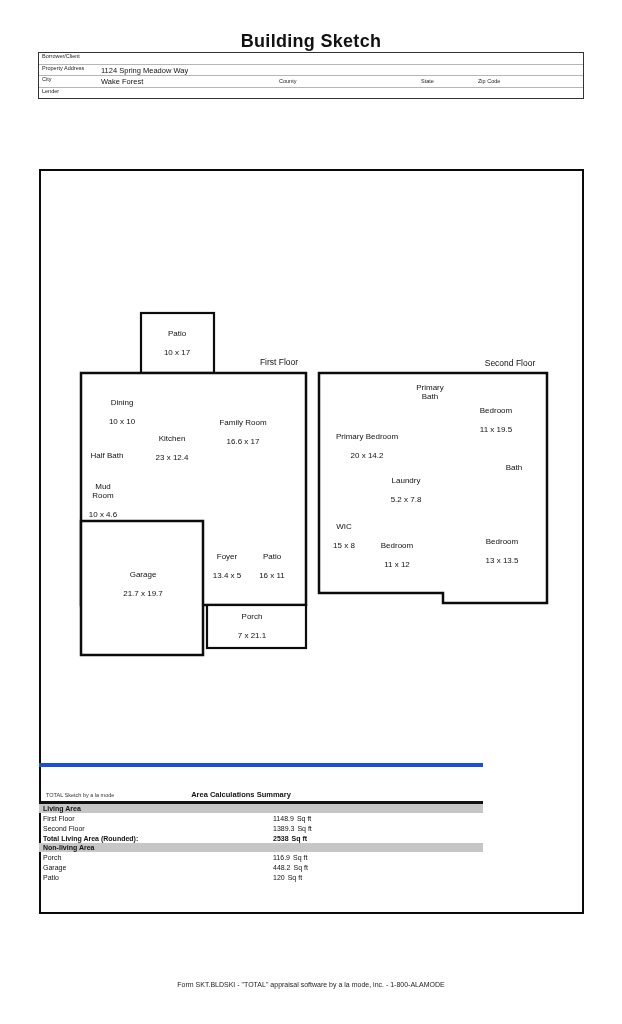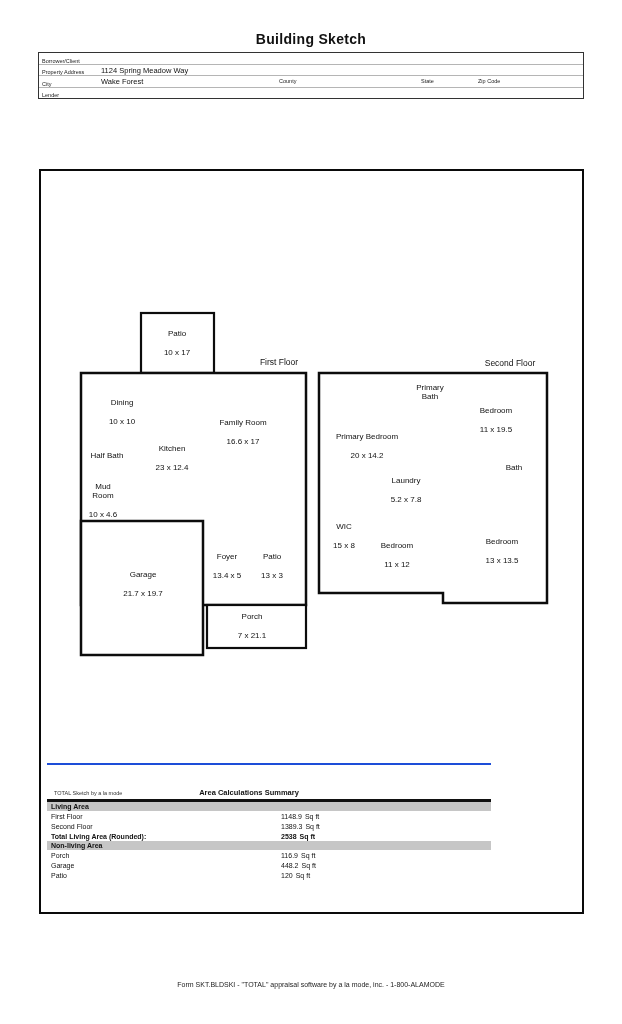--- a/index.html
+++ b/index.html
@@ -5,29 +5,29 @@
   html,body { margin:0; padding:0; background:#e8e8e8; }
   .page {
     position:relative; width:622px; height:1024px; background:#ffffff;
     font-family:"Liberation Sans", sans-serif; color:#111;
     margin:0 auto; overflow:hidden;
   }
 
   
   .doc-title {
     position:absolute; top:31px; left:0; right:0;
-    text-align:center; font-size:14px; font-weight:bold; letter-spacing:0.3px;
+    text-align:center; font-size:18px; font-weight:bold; letter-spacing:0.3px;
   }
 
   
   .form-box {
     position:absolute; left:38px; top:52px; width:544px; height:45px;
     border:1.5px solid #333; display:flex; flex-direction:column; background:#fff;
   }
-  .form-row { position:relative; flex:1; display:flex; align-items:flex-end; }
+  .form-row { position:relative; flex:1; display:flex; align-items:flex-start; }
   .form-row + .form-row { border-top:1px solid #b5b5b5; }
   .f-label { font-size:5.5px; padding-left:3px; color:#222; white-space:nowrap; }
   .f-value { position:absolute; left:62px; top:50%; transform:translateY(-50%); font-size:7.5px; white-space:nowrap; }
   .f-mid   { position:absolute; top:50%; transform:translateY(-50%); font-size:5.5px; color:#222; }
 
   
   .sketch-box {
     position:absolute; left:39px; top:169px; width:541px; height:741px;
     border:2.5px solid #0a0a0a; background:#fff;
   }
@@ -39,22 +39,22 @@
   }
   .room-label {
     position:absolute; transform:translate(-50%,-50%);
     text-align:center; font-size:8px; line-height:9.5px;
     white-space:pre-line; color:#111;
   }
   .room-label span { display:block; }
 
   
   .summary {
-    position:absolute; left:47px; top:763px; width:444px;
-    border-top:2px solid #1d4ed8;
+    position:absolute; left:39px; top:763px; width:444px;
+    border-top:4px solid #1d4ed8;
   }
   .sum-head { position:relative; height:34px; }
   .watermark { position:absolute; left:7px; bottom:3px; font-size:5.5px; color:#333; white-space:nowrap; }
   .sum-title { position:absolute; left:0; right:40px; bottom:2px; text-align:center; font-size:7.5px; font-weight:bold; }
   .thick-rule { height:3px; background:#111; }
   .band {
     height:9px; background:#c6c6c6; display:flex; align-items:center;
     font-size:7px; font-weight:bold; padding-left:4px;
   }
   .sum-row { position:relative; height:10px; display:flex; align-items:center; padding-left:4px; font-size:7px; }
@@ -115,40 +115,40 @@
     <span>Dining</span>
     <span>10 x 10</span>
   </div>
   <div class="room-label" style="left:243px;top:432px">
     <span>Family Room</span>
     <span>16.6 x 17</span>
   </div>
   <div class="room-label" style="left:107px;top:455px">
     <span>Half Bath</span>
   </div>
-  <div class="room-label" style="left:172px;top:458px">
+  <div class="room-label" style="left:172px;top:448px">
     <span>Kitchen</span>
     <span>23 x 12.4</span>
   </div>
   <div class="room-label" style="left:103px;top:500px">
     <span>Mud
 Room</span>
     <span>10 x 4.6</span>
   </div>
   <div class="room-label" style="left:143px;top:584px">
     <span>Garage</span>
     <span>21.7 x 19.7</span>
   </div>
   <div class="room-label" style="left:227px;top:566px">
     <span>Foyer</span>
     <span>13.4 x 5</span>
   </div>
   <div class="room-label" style="left:272px;top:566px">
     <span>Patio</span>
-    <span>13 x 3</span>
+    <span>16 x 11</span>
   </div>
   <div class="room-label" style="left:252px;top:626px">
     <span>Porch</span>
     <span>7 x 21.1</span>
   </div>
 
   <div class="room-label" style="left:430px;top:392px">
     <span>Primary
 Bath</span>
   </div>

